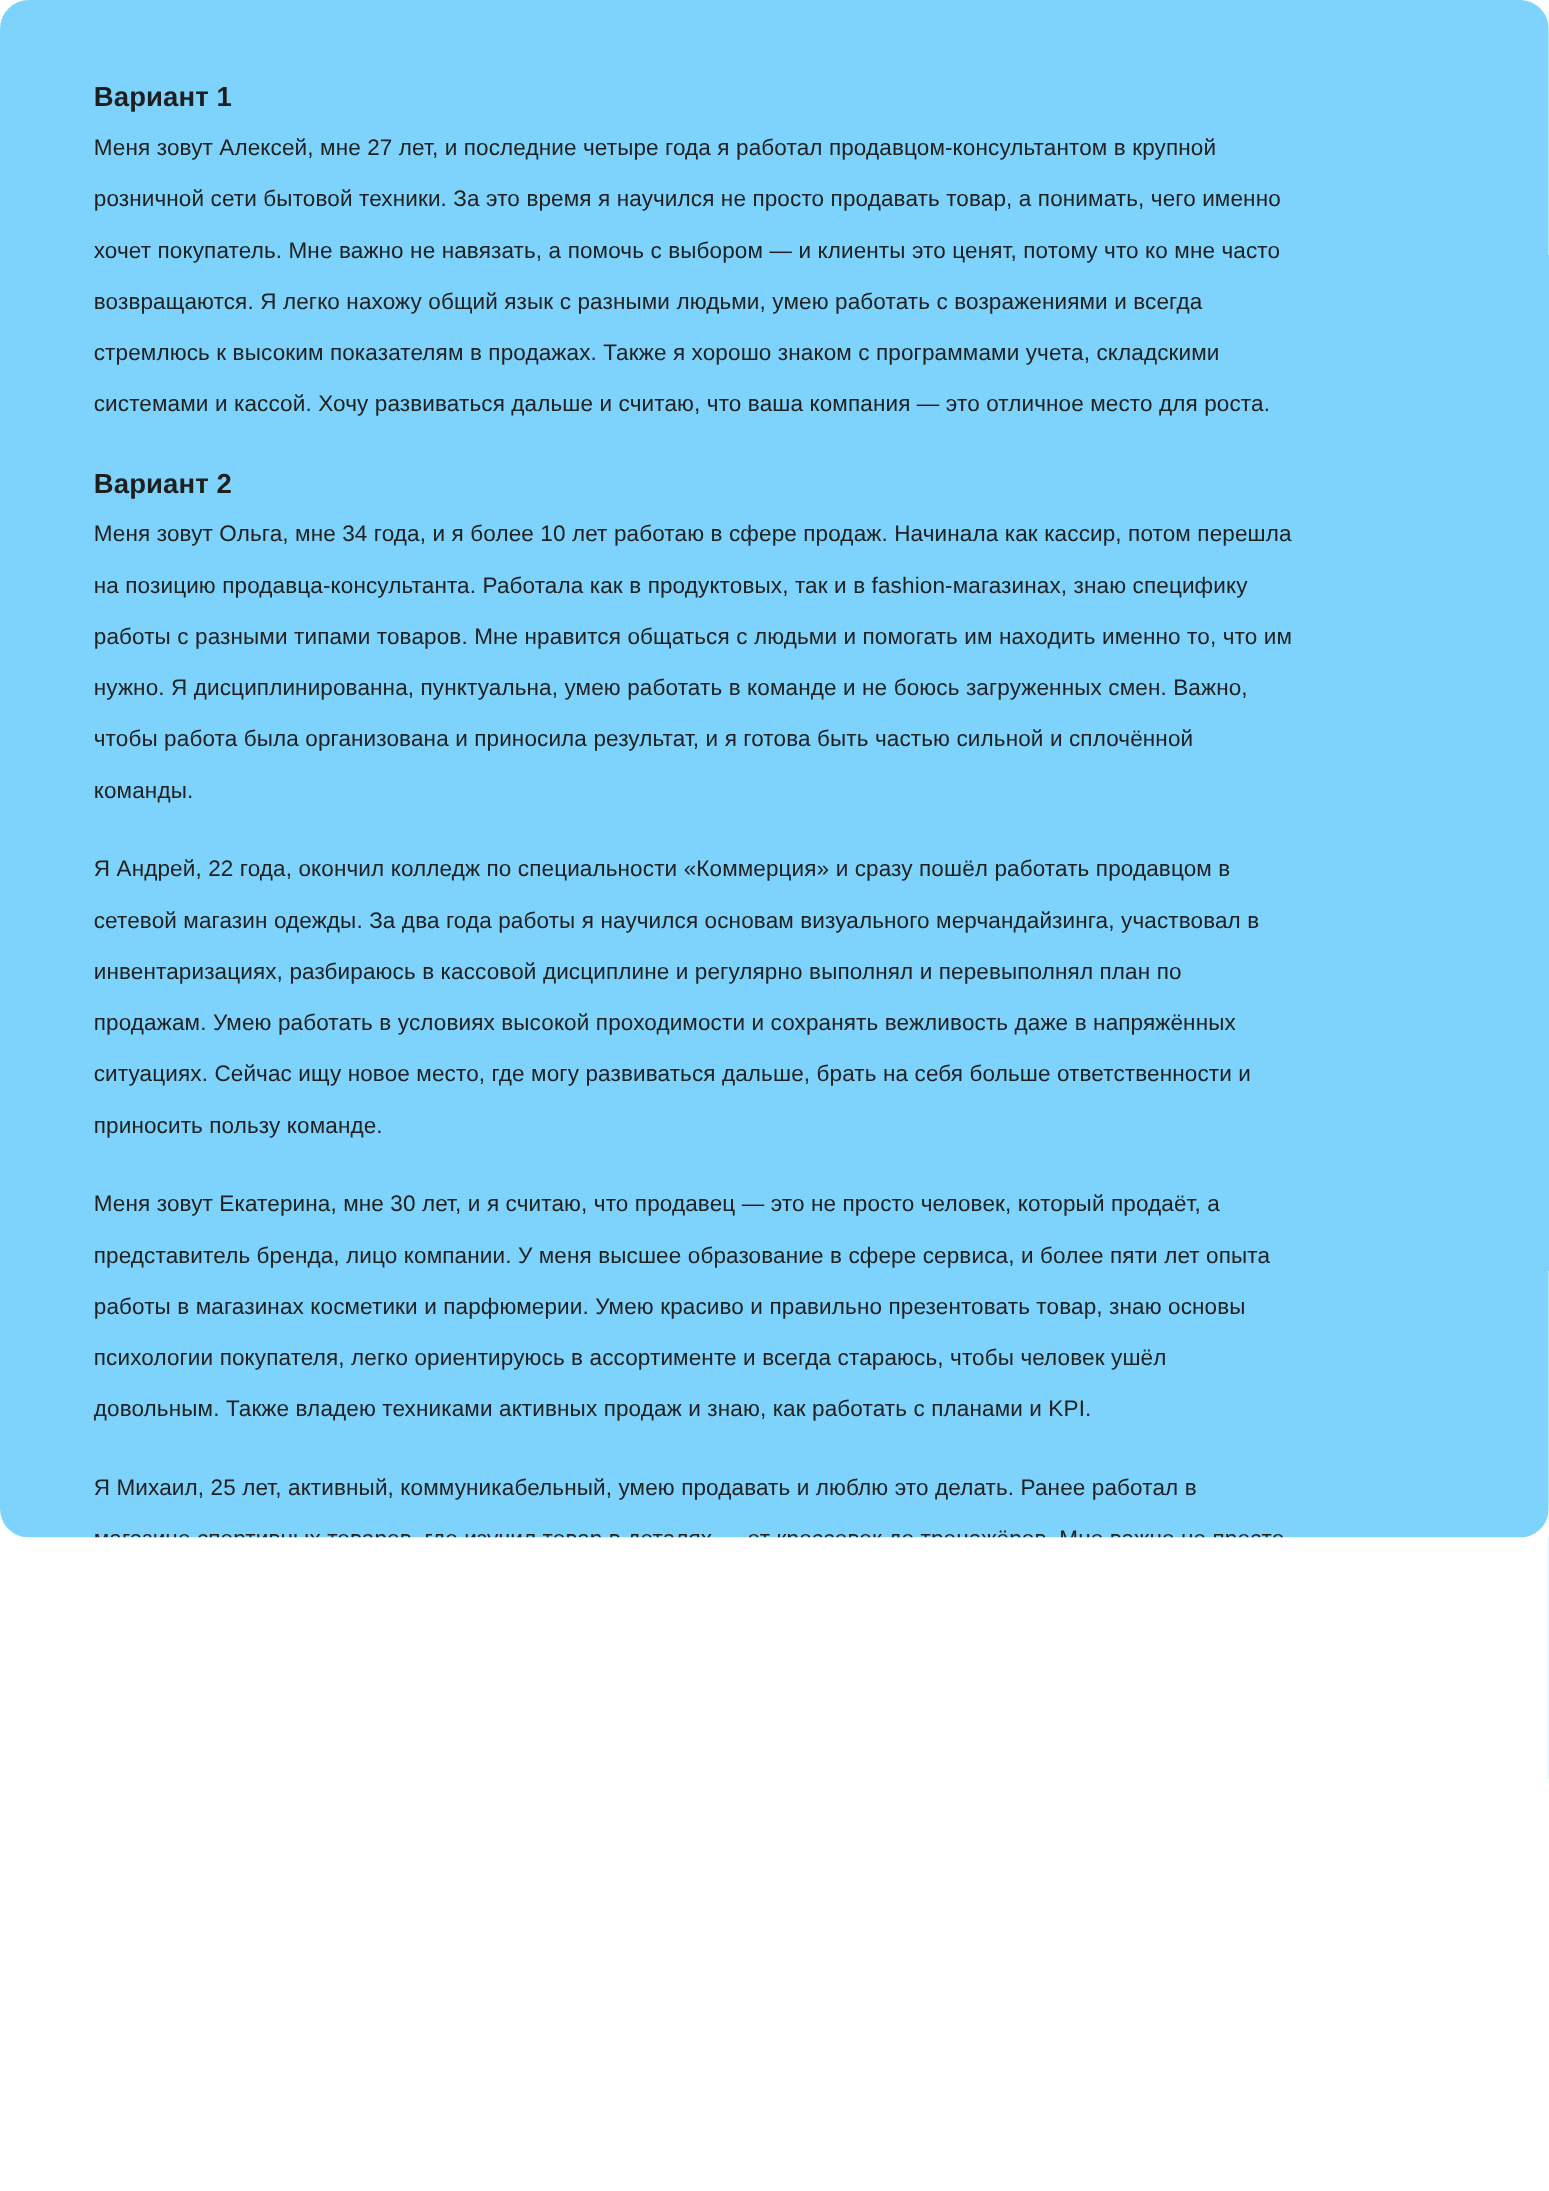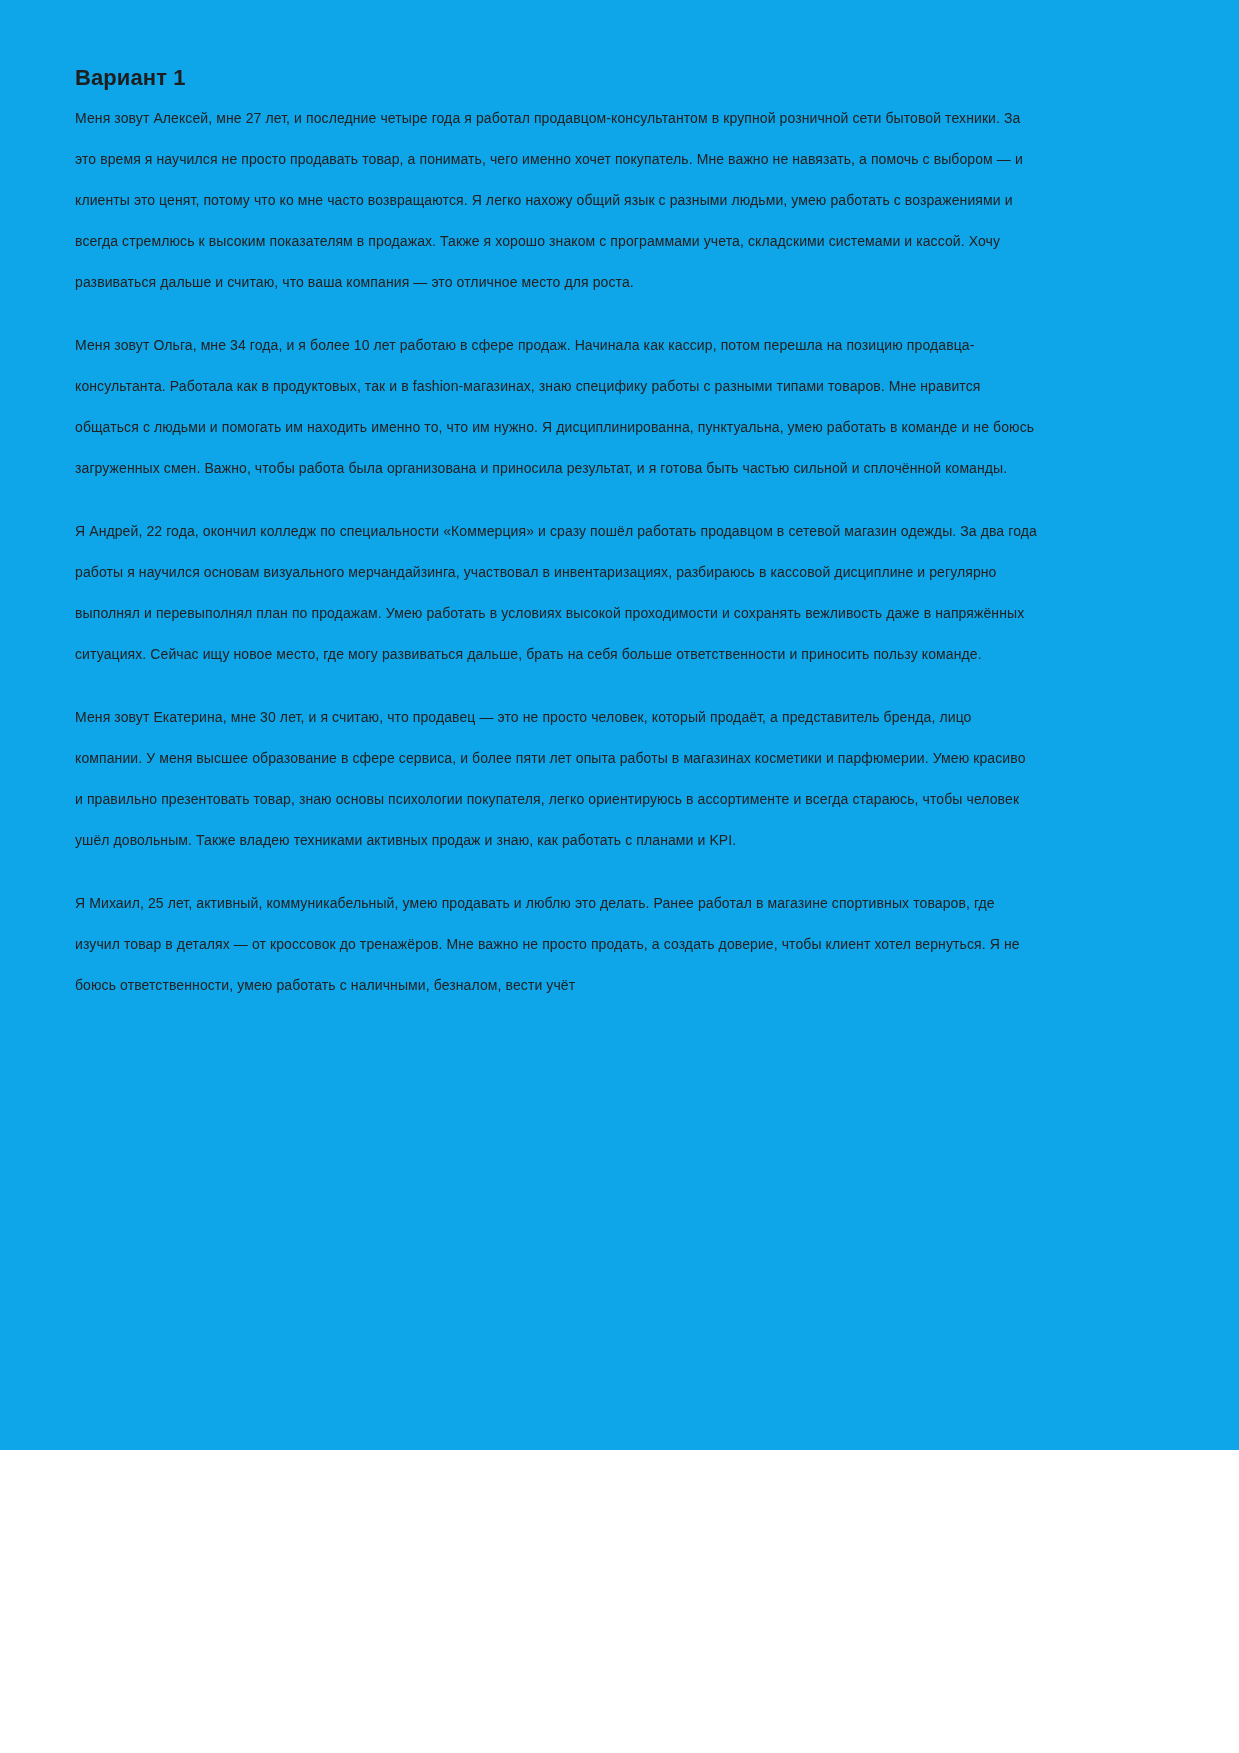--- a/index.html
+++ b/index.html
@@ -2,60 +2,62 @@
 <html><head>
 <meta charset="utf-8">
 <style>
   * { margin: 0; padding: 0; box-sizing: border-box; }
   html, body {
     background: #ffffff;
     font-family: "Liberation Sans", "DejaVu Sans", sans-serif;
   }
   .page {
     width: 1239px;
-    height: 1450px;
-    background: #0ea5e9;
+    height: 1230px;
+    background: #7dd3fc;
     overflow: hidden;
     position: relative;
+    border-radius: 23px;
   }
   .content {
     padding: 57px 0 0 75px;
     width: 1040px;
   }
   .doc-section { margin-top: 22px; }
   .doc-section:first-child { margin-top: 0; }
   .doc-section h2 {
     font-size: 22px;
     line-height: 41px;
     font-weight: 700;
     color: #1e1e1e;
     letter-spacing: 0.1px;
   }
   .doc-section p {
-    font-size: 14px;
+    font-size: 18px;
     line-height: 41px;
     font-weight: 400;
     color: #212121;
     width: 962px;
     letter-spacing: 0.1px;
     text-align: left;
   }
 </style>
 </head>
 <body>
 
 <div class="page">
   <div class="content">
 
     <div class="doc-section">
       <h2>Вариант 1</h2>
       <p>Меня зовут Алексей, мне 27 лет, и последние четыре года я работал продавцом-консультантом в крупной розничной сети бытовой техники. За это время я научился не просто продавать товар, а понимать, чего именно хочет покупатель. Мне важно не навязать, а помочь с выбором — и клиенты это ценят, потому что ко мне часто возвращаются. Я легко нахожу общий язык с разными людьми, умею работать с возражениями и всегда стремлюсь к высоким показателям в продажах. Также я хорошо знаком с программами учета, складскими системами и кассой. Хочу развиваться дальше и считаю, что ваша компания — это отличное место для роста.</p>
     </div>
 
     <div class="doc-section">
+      <h2>Вариант 2</h2>
       <p>Меня зовут Ольга, мне 34 года, и я более 10 лет работаю в сфере продаж. Начинала как кассир, потом перешла на позицию продавца-консультанта. Работала как в продуктовых, так и в fashion-магазинах, знаю специфику работы с разными типами товаров. Мне нравится общаться с людьми и помогать им находить именно то, что им нужно. Я дисциплинированна, пунктуальна, умею работать в команде и не боюсь загруженных смен. Важно, чтобы работа была организована и приносила результат, и я готова быть частью сильной и сплочённой команды.</p>
     </div>
 
     <div class="doc-section">
       <p>Я Андрей, 22 года, окончил колледж по специальности «Коммерция» и сразу пошёл работать продавцом в сетевой магазин одежды. За два года работы я научился основам визуального мерчандайзинга, участвовал в инвентаризациях, разбираюсь в кассовой дисциплине и регулярно выполнял и перевыполнял план по продажам. Умею работать в условиях высокой проходимости и сохранять вежливость даже в напряжённых ситуациях. Сейчас ищу новое место, где могу развиваться дальше, брать на себя больше ответственности и приносить пользу команде.</p>
     </div>
 
     <div class="doc-section">
       <p>Меня зовут Екатерина, мне 30 лет, и я считаю, что продавец — это не просто человек, который продаёт, а представитель бренда, лицо компании. У меня высшее образование в сфере сервиса, и более пяти лет опыта работы в магазинах косметики и парфюмерии. Умею красиво и правильно презентовать товар, знаю основы психологии покупателя, легко ориентируюсь в ассортименте и всегда стараюсь, чтобы человек ушёл довольным. Также владею техниками активных продаж и знаю, как работать с планами и KPI.</p>
     </div>

